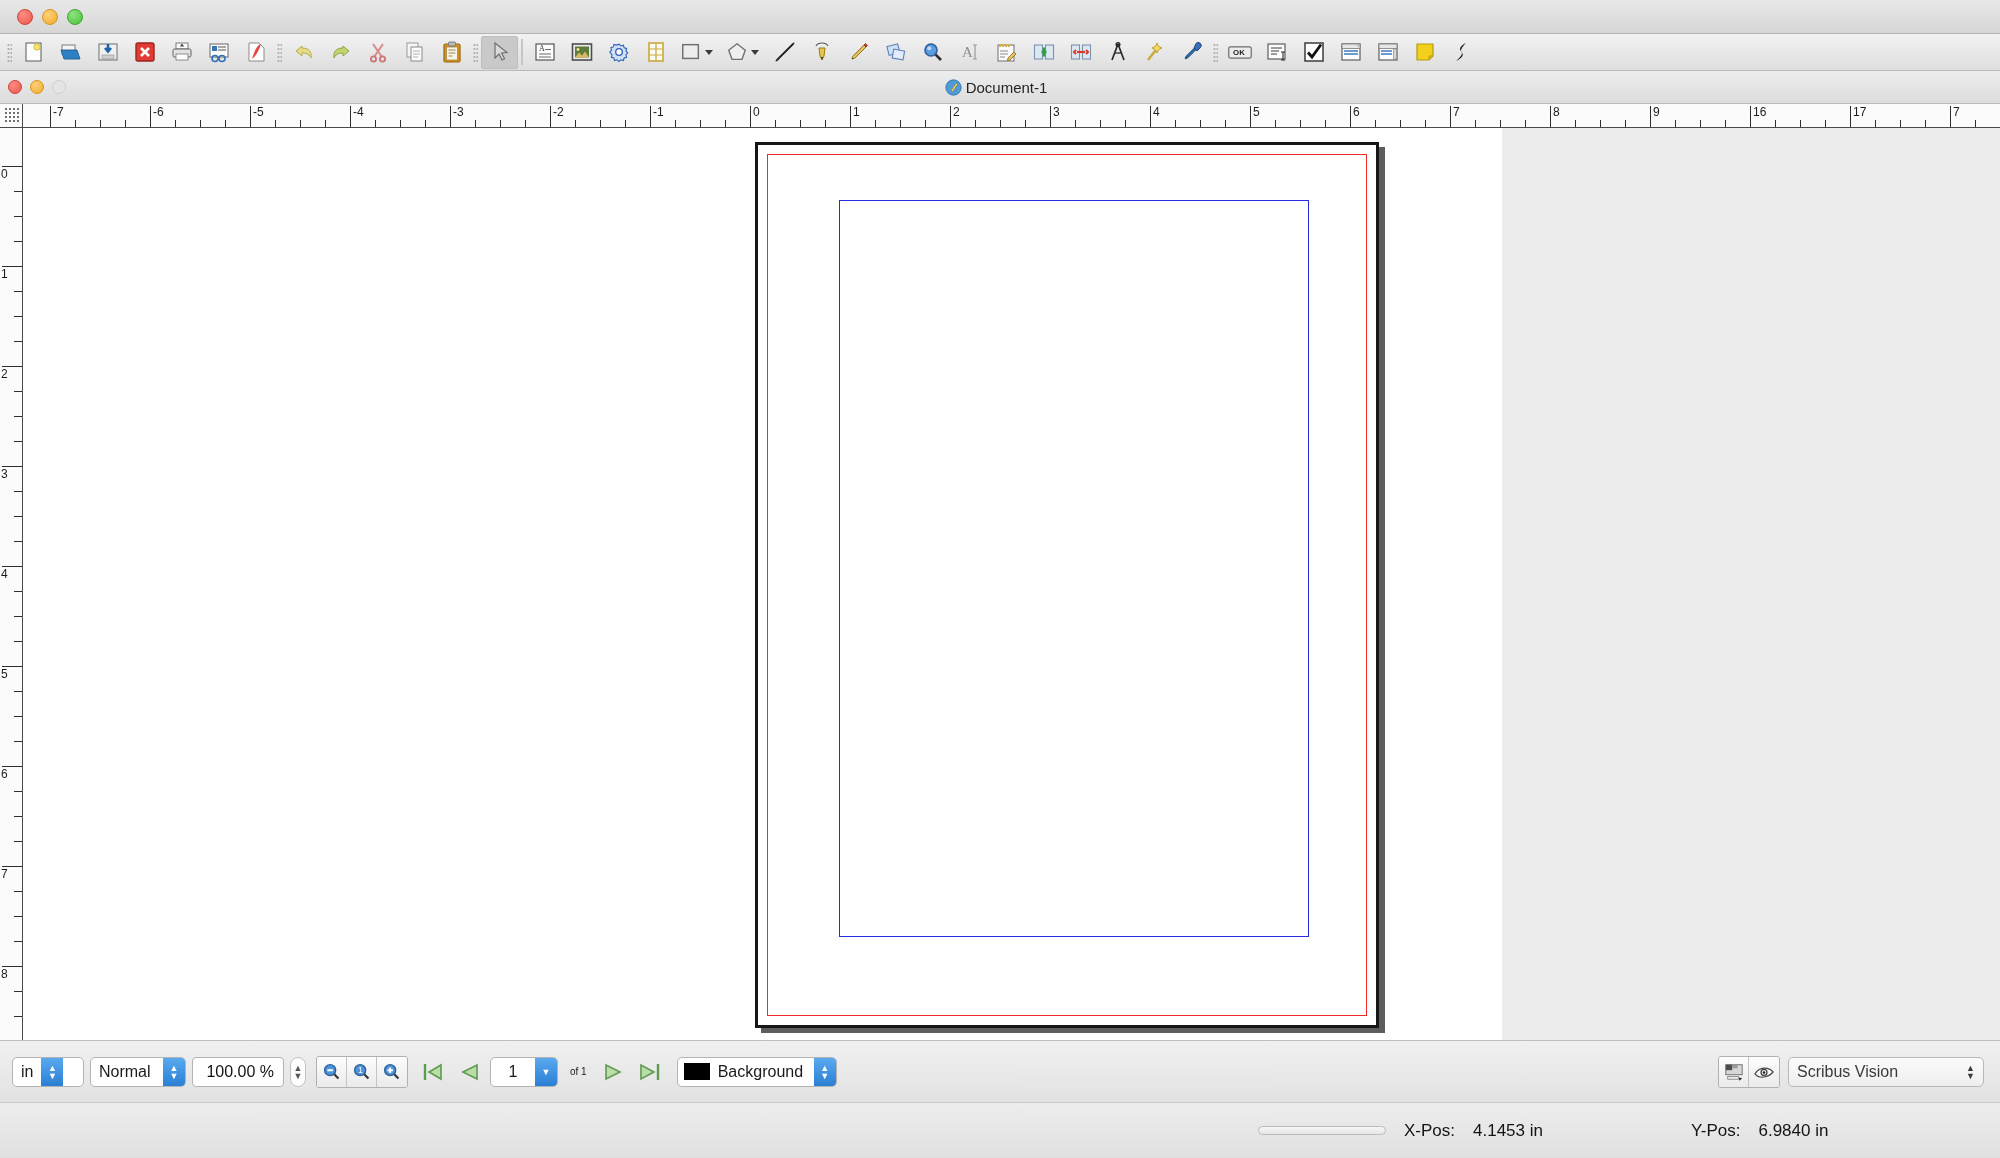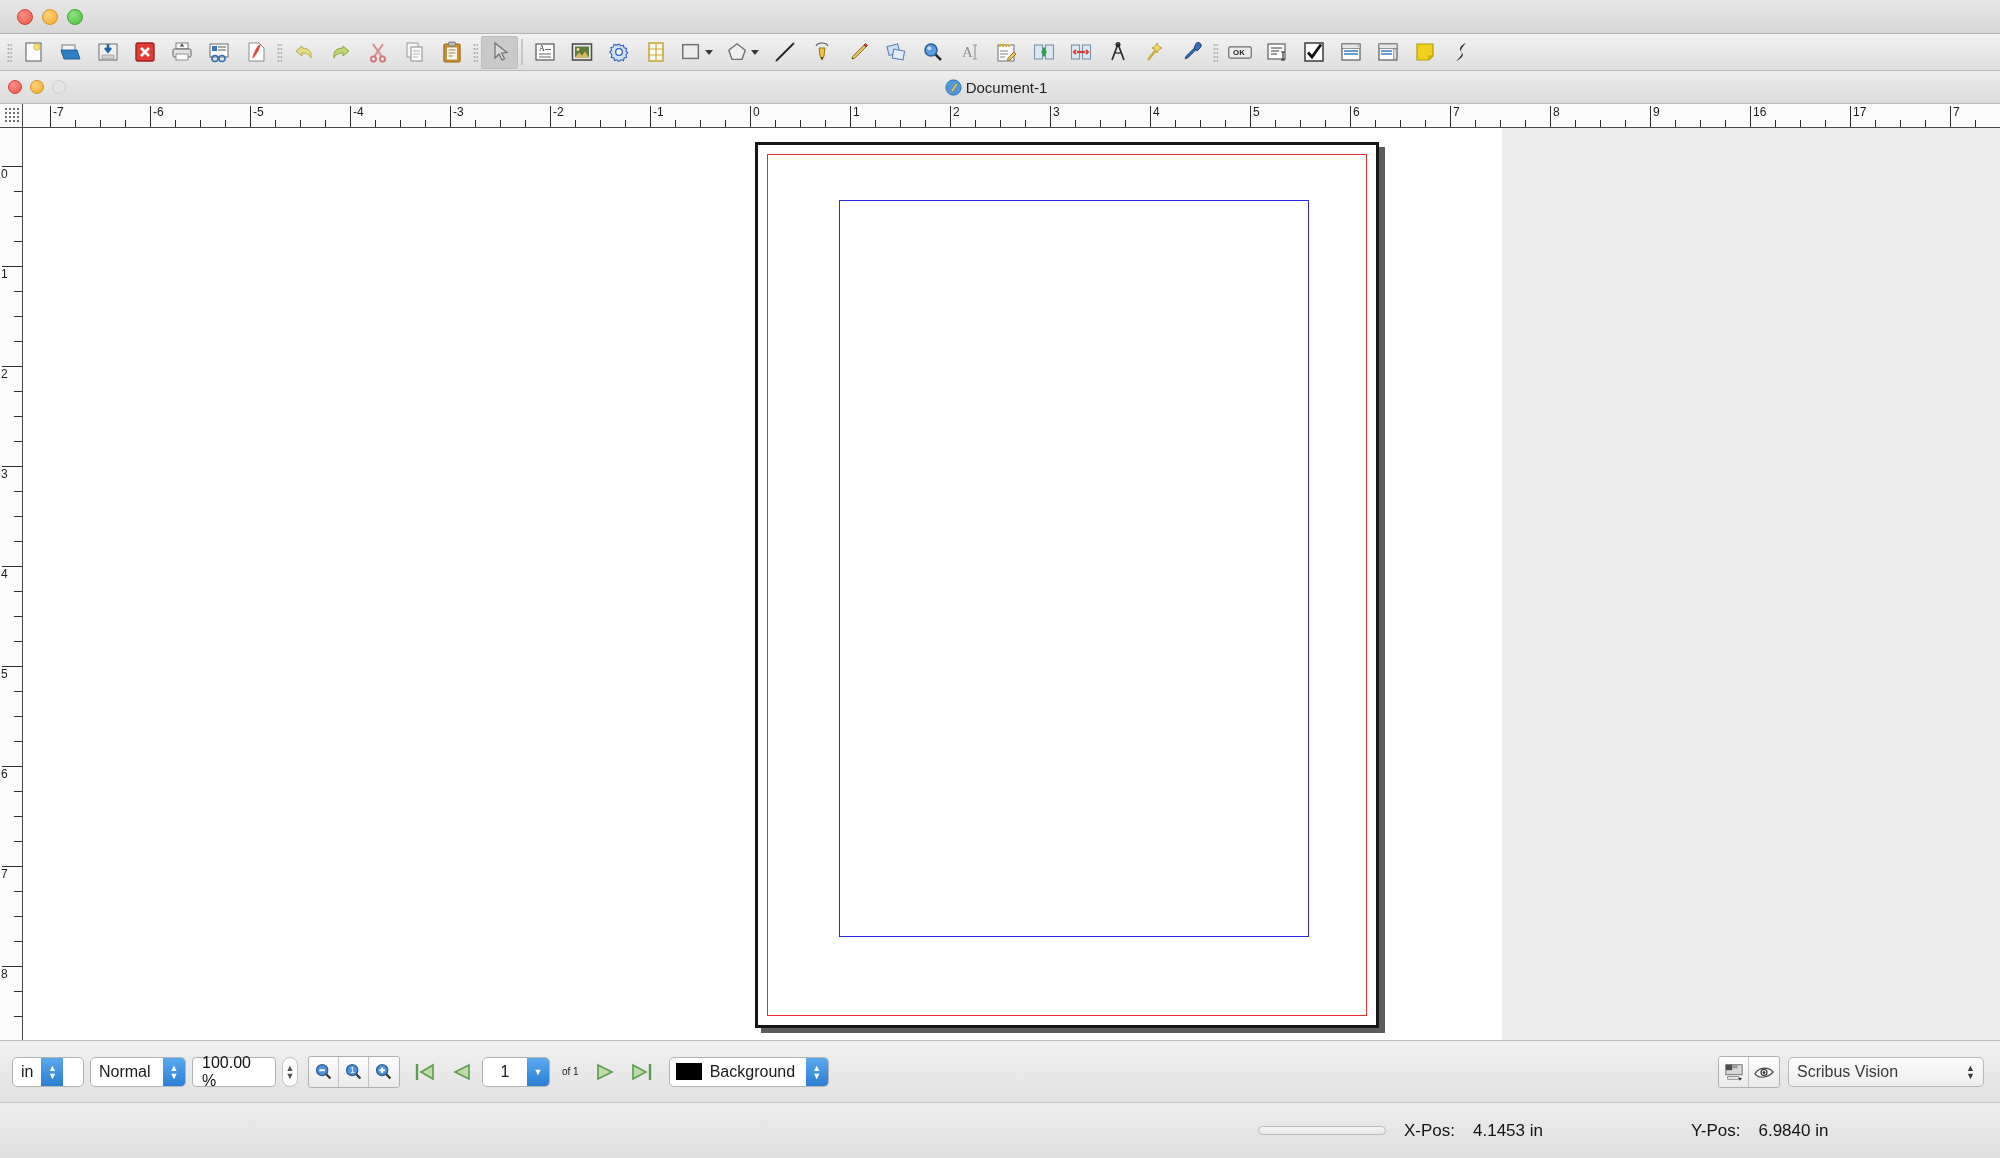--- a/index.html
+++ b/index.html
@@ -730,21 +730,21 @@
   </div>
 
   <div class="combo" style="width:96px">
     <span class="val">Normal</span>
     <span class="arrows" style="margin-left:auto">
         <span>▲</span>
         <span>▼</span>
       </span>
   </div>
 
-  <div class="field" style="width:84px">
+  <div class="field" style="width:92px">
     <span>100.00 %</span>
   </div>
   <div class="spinner">
       <span>▲</span>
       <span>▼</span>
     </div>
 
   <div class="sbtn-group" style="margin-left:4px">
     <div class="sbtn">
       <span>

